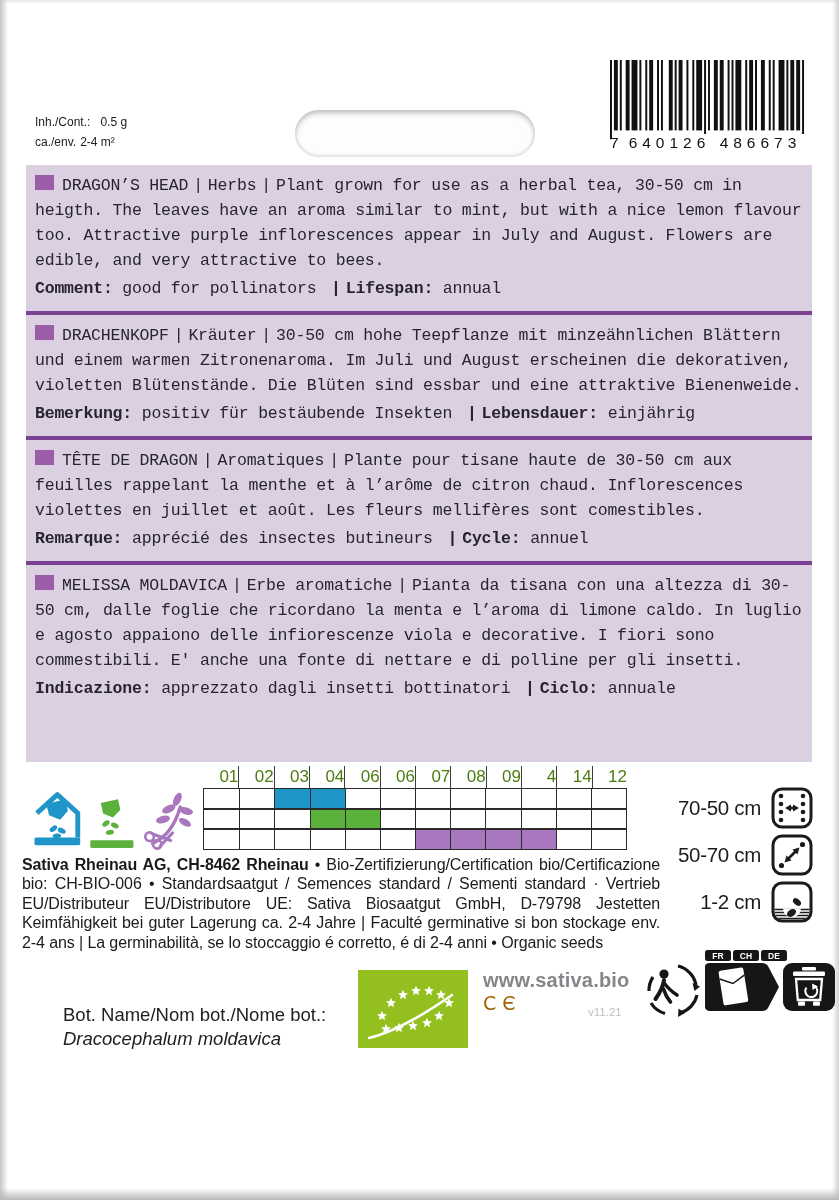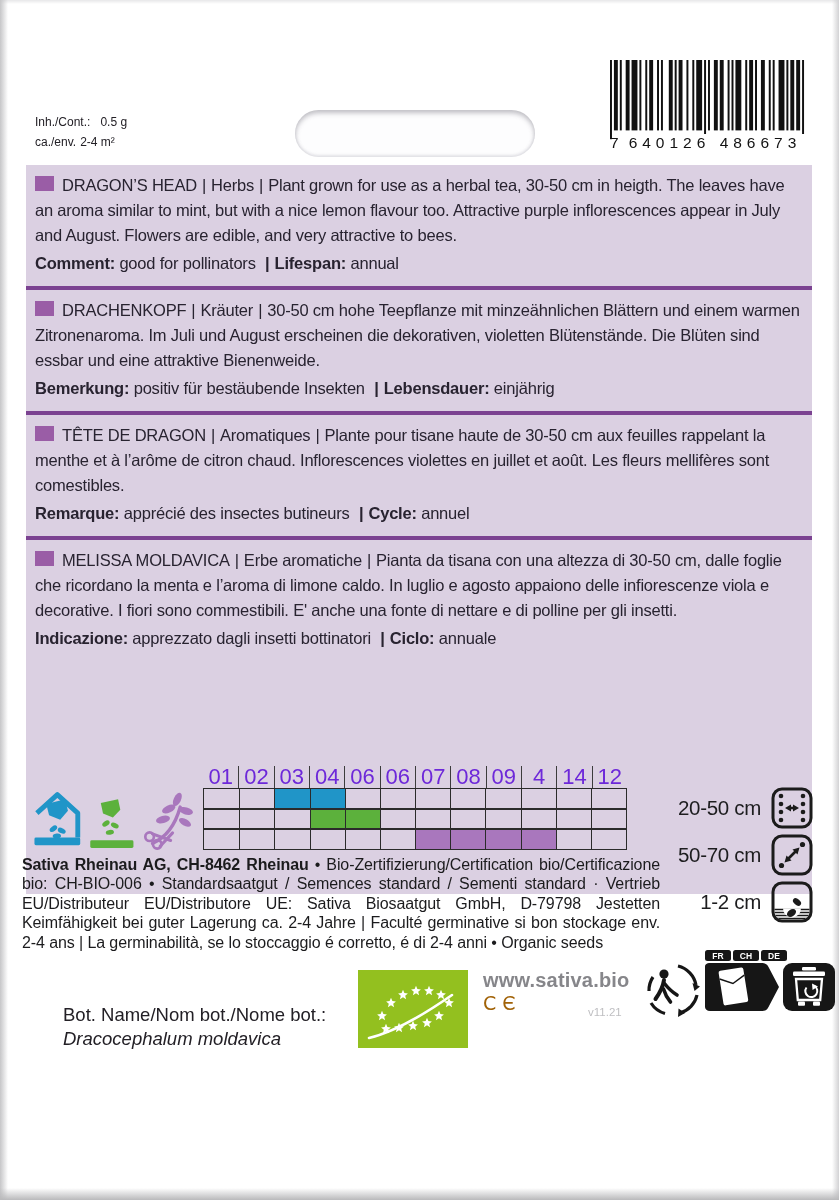--- a/index.html
+++ b/index.html
@@ -21,32 +21,32 @@
   .hang-hole{position:absolute;left:295px;top:110px;width:240px;height:47px;border-radius:24px;
      background:#fdfdfe;
      box-shadow:inset 0 3px 5px rgba(115,112,125,.45),inset 0 -2px 3px rgba(190,188,198,.35),0 1px 0 #fff;}
   .barcode{position:absolute;left:610px;top:60px;width:196px;}
   .barcode svg{display:block;}
   .barcode-digits{display:flex;align-items:flex-end;font-size:15.5px;color:#121212;margin-top:-14px;}
   .barcode-digits .lead{width:14px;}
   .barcode-digits .grp{flex:1;text-align:center;letter-spacing:5px;background:#fff;}
 
   
-  .lavender{position:absolute;left:26px;top:165px;width:786px;height:729px;background:var(--lavender);}
+  .lavender{position:absolute;left:26px;top:165px;width:786px;height:597px;background:var(--lavender);font-family:Liberation Mono, monospace;}
   .section{padding:8px 9px 10px 9px;font-size:16.5px;line-height:25px;letter-spacing:-.2px;color:#282330;}
   .bullet{display:inline-block;width:19px;height:15px;background:var(--bullet);margin-right:8px;}
   .pipe{padding:0 5px;}
   .note-line{margin-top:3px;}
   .note-line b{font-weight:700;}
   .divider{height:4px;background:var(--accent);}
 
   
   .cal{position:absolute;left:203px;top:766px;width:424px;}
   .cal-header{display:grid;grid-template-columns:repeat(12,1fr);height:22px;}
-  .cal-h{text-align:center;font-size:22px;line-height:21px;color:#6d28d9;border-left:1.5px solid #3c3c3c;}
+  .cal-h{text-align:right;font-size:17px;line-height:21px;color:#4d7c0f;border-left:1.5px solid #3c3c3c;}
   .cal-h:first-child{border-left:none;}
   .cal-body{border:1.6px solid #2b2b2b;}
   .cal-row{display:grid;grid-template-columns:repeat(12,1fr);height:18.5px;border-bottom:2px solid #2b2b2b;}
   .cal-row:last-child{border-bottom:none;}
   .cal-cell{border-left:1px solid #2b2b2b;}
   .cal-cell:first-child{border-left:none;}
   .cal-icons{position:absolute;left:33px;top:784px;width:160px;height:66px;display:flex;align-items:flex-end;gap:7px;}
 
   
   .spec{position:absolute;left:664px;width:150px;height:46px;display:flex;align-items:center;justify-content:flex-end;gap:9px;}
@@ -235,21 +235,21 @@
           <div class="cal-cell" style="background: rgb(169, 119, 189);"></div>
           <div class="cal-cell" style="background: rgb(169, 119, 189);"></div>
           <div class="cal-cell" style="background: rgb(169, 119, 189);"></div>
           <div class="cal-cell"></div>
           <div class="cal-cell"></div>
         </div>
       </div>
   </div>
 
   <div class="spec" style="top:785px">
-    <span class="spec-label">20-50 cm</span>
+    <span class="spec-label">70-50 cm</span>
     <svg width="44" height="44" viewBox="0 0 44 44">
       <rect x="3" y="3" width="38" height="38" rx="9" fill="none" stroke="#1b1b1b" stroke-width="3"></rect>
       <g fill="#1b1b1b">
         <circle cx="11" cy="10" r="2.3"></circle>
           <circle cx="11" cy="18" r="2.3"></circle>
           <circle cx="11" cy="26" r="2.3"></circle>
           <circle cx="11" cy="34" r="2.3"></circle>
         <circle cx="33" cy="10" r="2.3"></circle>
           <circle cx="33" cy="18" r="2.3"></circle>
           <circle cx="33" cy="26" r="2.3"></circle>

